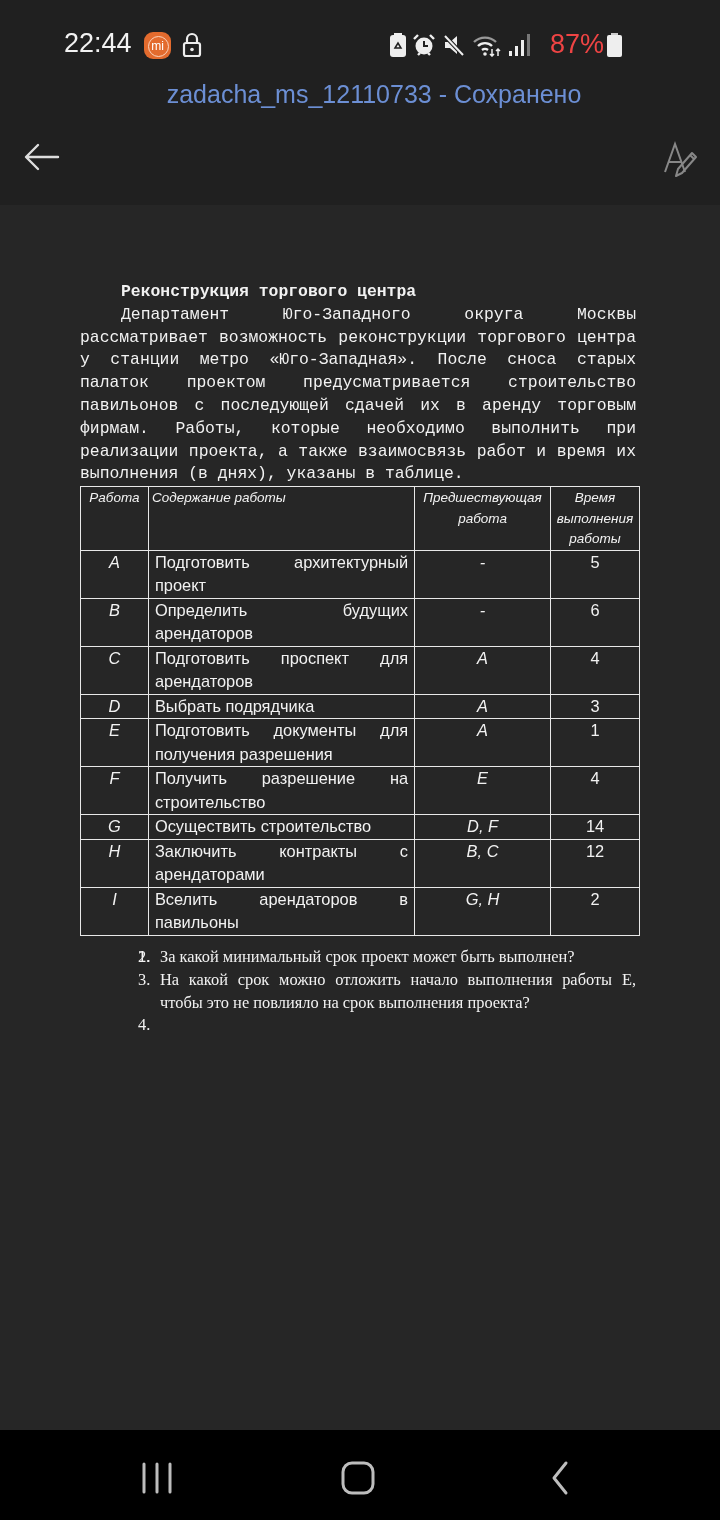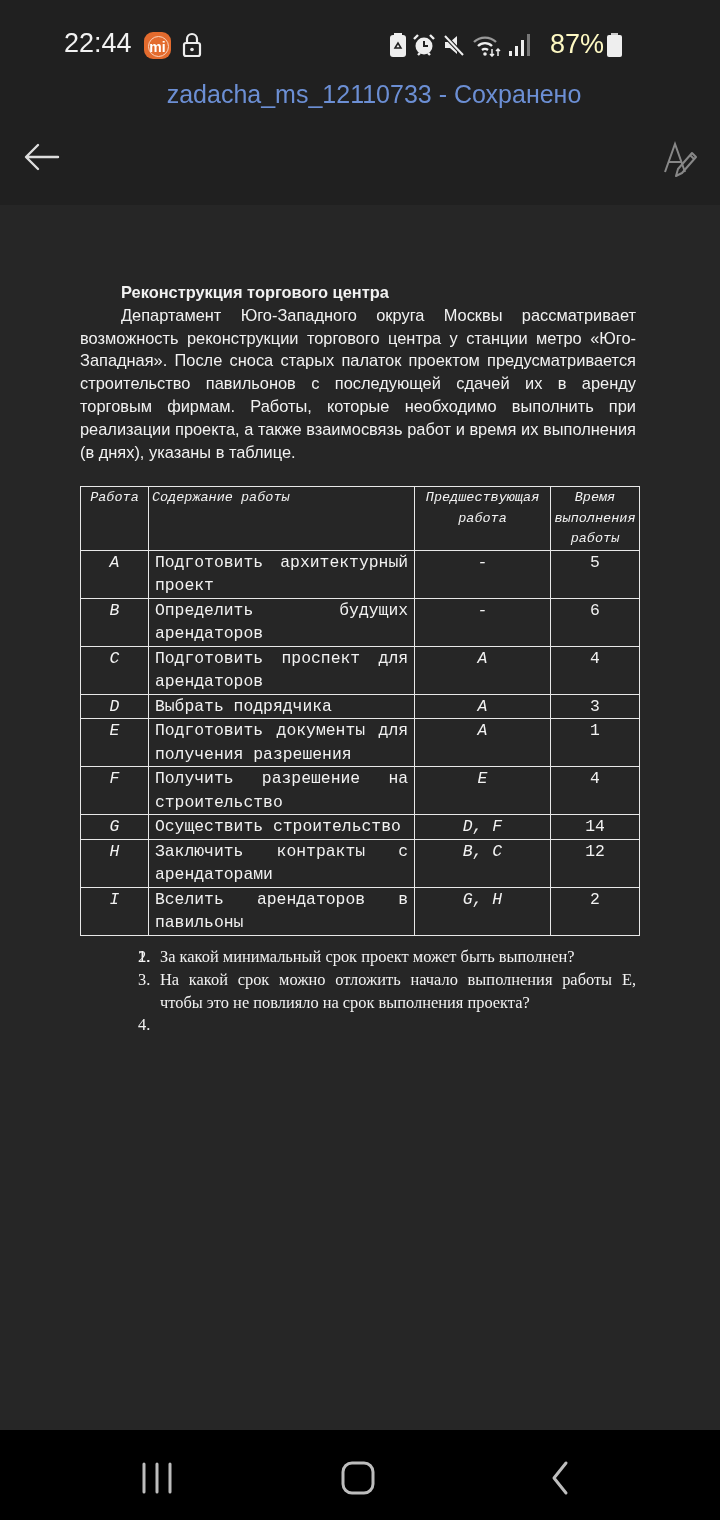--- a/index.html
+++ b/index.html
@@ -4,42 +4,42 @@
 <style>
   * { box-sizing: border-box; margin: 0; padding: 0; }
   html, body { width: 720px; height: 1520px; overflow: hidden; background: #202020; }
   body { position: relative; font-family: "Liberation Sans", sans-serif; color: #fff; }
 
   
   .status { position: absolute; left: 0; top: 0; width: 720px; height: 80px; background: #202020; margin-left: 20px; }
   .status .time { position: absolute; left: 44px; top: 28px; font-size: 27px; color: #f2f2f2; font-family: "Liberation Sans", sans-serif; letter-spacing: 0px; }
   .mi-badge { position: absolute; left: 124px; top: 32px; width: 27px; height: 27px; border-radius: 9px; background: #e36b2e; }
   .mi-badge::before { content: ""; position: absolute; left: 4px; top: 4px; width: 19px; height: 19px; border-radius: 50%; border: 1.5px solid #fbd4be; }
-  .mi-badge span { position: absolute; left: 0; right: 0; top: 7px; text-align: center; font-size: 14px; font-weight: bold; color: #fff; }
+  .mi-badge span { position: absolute; left: 0; right: 0; top: 7px; text-align: center; font-size: 12px; font-weight: normal; color: #fff; }
   .lock-icon { position: absolute; left: 161px; top: 32px; width: 22px; height: 26px; }
   .sb-right { position: absolute; right: 118px; top: 31px; height: 28px; display: flex; align-items: center; gap: 6px; }
   .sb-right svg { display: block; }
-  .battery-pct { position: absolute; left: 530px; top: 29px; font-size: 27px; color: #fef9c3; }
+  .battery-pct { position: absolute; left: 530px; top: 29px; font-size: 27px; color: #ef4444; }
   .battery-icon { position: absolute; left: 587px; top: 33px; width: 15px; height: 24px; }
 
   
   .doc-title { position: absolute; left: 14px; width: 720px; top: 80px; text-align: center; font-size: 25px; color: #6c8fd4; }
 
   
   .back-btn { position: absolute; left: 22px; top: 138px; width: 40px; height: 40px; cursor: pointer; }
   .edit-btn { position: absolute; left: 660px; top: 140px; width: 40px; height: 40px; cursor: pointer; }
   .header-bg { position: absolute; left: 0; top: 0; width: 720px; height: 205px; background: #202020; }
 
   
   .doc { position: absolute; left: 0; top: 205px; width: 720px; height: 1225px; background: #262626; }
-  .doc-inner { position: absolute; left: 80px; top: 76px; width: 556px; font-family: Liberation Sans, sans-serif; color: #f2f2f2; font-size: 16.4px; line-height: 22.8px; }
+  .doc-inner { position: absolute; left: 80px; top: 76px; width: 556px; font-family: Liberation Mono, monospace; color: #f2f2f2; font-size: 16.4px; line-height: 22.8px; }
   .heading { font-weight: bold; text-indent: 41px; }
   .para { text-align: justify; text-indent: 41px; }
 
-  table.works { position: absolute; left: 80px; top: 281px; width: 560px; border-collapse: collapse; font-family: Liberation Mono, monospace; color: #f2f2f2; }
+  table.works { position: absolute; left: 80px; top: 281px; width: 560px; border-collapse: collapse; font-family: Liberation Sans, sans-serif; color: #f2f2f2; }
   table.works td, table.works th { border: 1.5px solid #e8e8e8; vertical-align: top; }
   table.works th { font-weight: normal; font-style: italic; font-size: 13.5px; line-height: 20.5px; text-align: center; padding: 1px 3px 0 3px; height: 60px; }
   table.works td { font-size: 16.4px; line-height: 23.5px; padding: 0 6px; }
   .c1 { width: 68px; text-align: center; font-style: italic; }
   .c2 { width: 267px; text-align: justify; text-align-last: left; margin-top: 37px; }
   .c3 { width: 136px; text-align: center; font-style: italic; }
   .c4 { width: 89px; text-align: center; }
 
   ol.questions { position: absolute; left: 138px; top: 741px; width: 498px; font-family: "Liberation Serif", serif; color: #f2f2f2; font-size: 16.4px; line-height: 22.8px; list-style: none; }
   ol.questions li { position: relative; padding-left: 22px; text-align: justify; }

